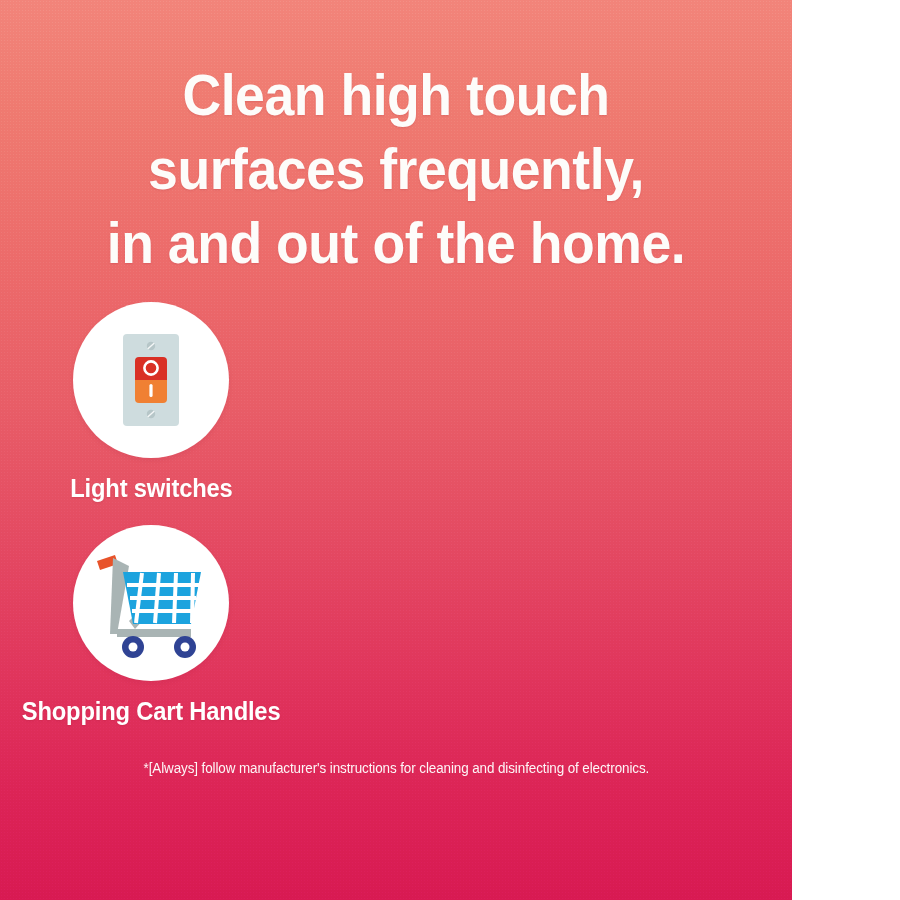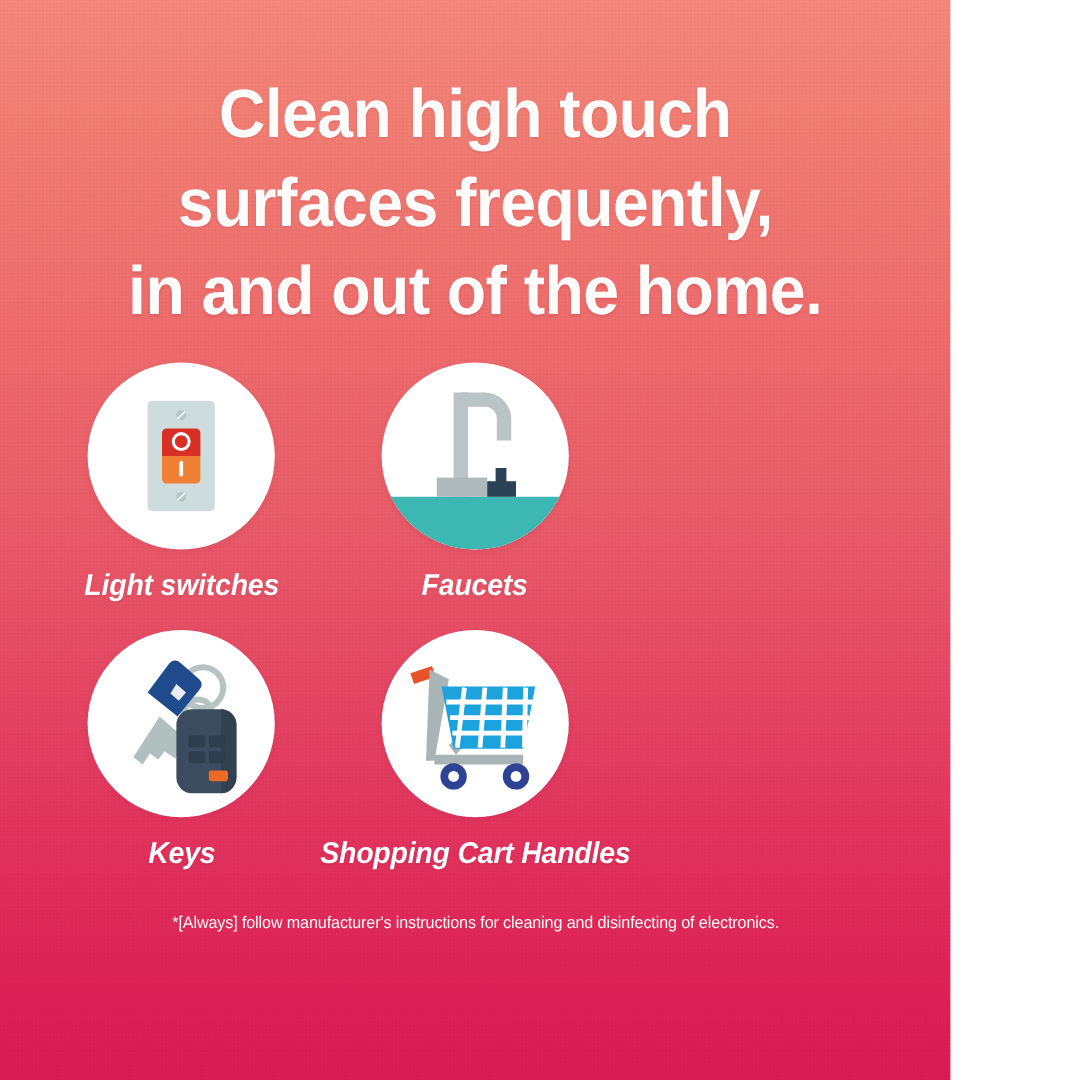--- a/index.html
+++ b/index.html
@@ -76,21 +76,20 @@
   .row {
     display: grid;
     grid-template-columns: 235px 235px 235px;
     justify-content: center;
     column-gap: 10px;
   }
   .cell {
     display: flex;
     flex-direction: column;
     align-items: center;
-    font-style: italic;
   }
   .bubble {
     width: 156px;
     height: 156px;
     border-radius: 50%;
     background: #ffffff;
     position: relative;
     overflow: hidden;
     display: flex;
     align-items: center;
@@ -154,59 +153,25 @@
             <path d="M66 55h24a4 4 0 0 1 4 4v19H62V59a4 4 0 0 1 4-4z" fill="#D93025"></path>
             <path d="M62 78h32v19a4 4 0 0 1-4 4H66a4 4 0 0 1-4-4V78z" fill="#F08033"></path>
             <circle cx="78" cy="66" r="6.6" fill="none" stroke="#FFFFFF" stroke-width="2.6"></circle>
             <rect x="76.4" y="82" width="3.2" height="13" rx="1.6" fill="#FFFFFF"></rect>
           </svg>
         </div>
         <div class="caption">Light switches</div>
       </div>
 
 
-      <div class="cell">
-        <div class="bubble">
-          <svg width="156" height="156" viewBox="0 0 156 156">
-            <path d="M0 112h156v44H0z" fill="#3DB7B2"></path>
-            <path d="M60 25h12v87H60z" fill="#B9C4C7"></path>
-            <path d="M66 25h20a22 22 0 0 1 22 22v18H96V47a10 10 0 0 0-10-10H66z" fill="#B9C4C7"></path>
-            <rect x="46" y="96" width="42" height="16" fill="#AEB9BC"></rect>
-            <rect x="95" y="88" width="9" height="18" fill="#2B4256"></rect>
-            <rect x="88" y="99" width="24" height="13" fill="#2B4256"></rect>
-          </svg>
-        </div>
-        <div class="caption">Faucets</div>
-      </div>
     </div>
 
     <div class="row">
 
 
-      <div class="cell">
-        <div class="bubble">
-          <svg width="156" height="156" viewBox="0 0 156 156">
-            <path d="M60 72l-22 34 8 6 6-9 7 5 5-7 9 6 10-15z" fill="#AFC0BE"></path>
-            <circle cx="96" cy="48" r="17" fill="none" stroke="#B7C3C3" stroke-width="5"></circle>
-            <circle cx="92" cy="70" r="12" fill="none" stroke="#B7C3C3" stroke-width="5"></circle>
-            <path d="M50 52l18-24a6 6 0 0 1 9-1l16 14a6 6 0 0 1 0 9l-18 22z" fill="#1F4A8C"></path>
-            <path d="M74 45l8 7-6 7-7-6z" fill="#FFFFFF" opacity=".9"></path>
-            <rect x="74" y="66" width="50" height="70" rx="13" fill="#3B4C5E"></rect>
-            <path d="M111 66h0a13 13 0 0 1 13 13v44a13 13 0 0 1-13 13z" fill="#32414F"></path>
-            <g fill="#2F3E4D">
-              <rect x="84" y="88" width="14" height="10" rx="2"></rect>
-              <rect x="101" y="88" width="14" height="10" rx="2"></rect>
-              <rect x="84" y="101" width="14" height="10" rx="2"></rect>
-              <rect x="101" y="101" width="14" height="10" rx="2"></rect>
-            </g>
-            <rect x="101" y="117" width="16" height="9" rx="2" fill="#EC6A25"></rect>
-          </svg>
-        </div>
-        <div class="caption">Keys</div>
-      </div>
 
       <div class="cell">
         <div class="bubble">
           <svg width="156" height="156" viewBox="0 0 156 156">
             <path d="M24 36l18-6 3 9-18 6z" fill="#E8532A"></path>
             <path d="M40 33l16 8-12 68h-7z" fill="#A9B4B4"></path>
             <path d="M44 104h74v8H44z" fill="#A9B4B4"></path>
             <path d="M56 96l18-18 6 6-18 20z" fill="#A9B4B4"></path>
             <path d="M50 47h78l-10 52H60z" fill="#1CA3DE"></path>
             <g stroke="#FFFFFF" stroke-width="4">

